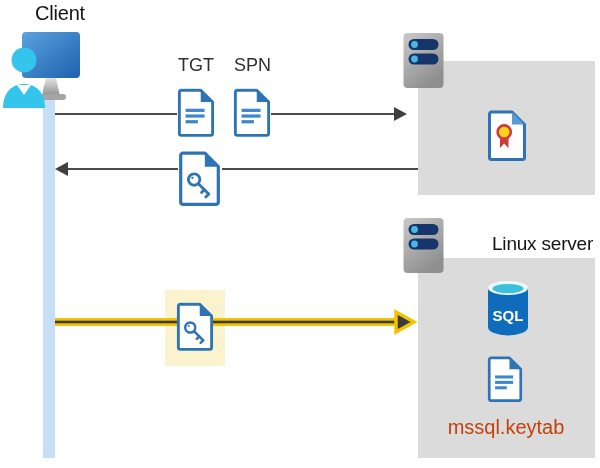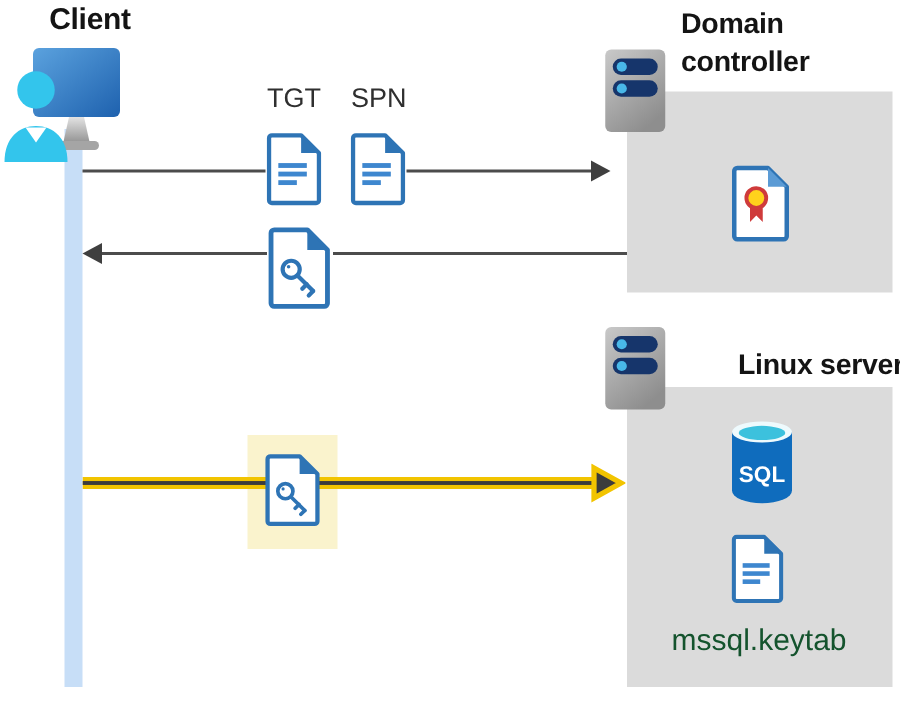--- a/index.html
+++ b/index.html
@@ -9,23 +9,23 @@
   }
   .abs{position:absolute;}
   .panel{position:absolute;background:#dbdbdb;}
   .hline{position:absolute;height:2px;background:#4c4c4c;}
   .head-right{position:absolute;width:0;height:0;
     border-top:7px solid transparent;border-bottom:7px solid transparent;
     border-left:13px solid #3f3f3f;}
   .head-left{position:absolute;width:0;height:0;
     border-top:7px solid transparent;border-bottom:7px solid transparent;
     border-right:13px solid #3f3f3f;}
-  .heading{position:absolute;font-weight:700;font-size:19px;color:#141414;letter-spacing:-0.2px;}
+  .heading{position:absolute;font-weight:400;font-size:19px;color:#141414;letter-spacing:-0.2px;}
   .small-label{position:absolute;font-size:18px;color:#2f2f2f;text-align:center;}
-  .file-label{position:absolute;font-size:20px;color:#14532d;text-align:center;}
+  .file-label{position:absolute;font-size:20px;color:#c2410c;text-align:center;}
   .lifeline{position:absolute;background:#c7def7;}
   .highlight{position:absolute;background:#faf3cd;}
   svg{display:block;}
 </style>
 </head>
 <body>
 
 <svg width="0" height="0" style="position:absolute" aria-hidden="true">
   <defs>
     <linearGradient id="grad-monitor" x1="0" y1="0" x2="1" y2="1">
@@ -142,21 +142,20 @@
     <ellipse cx="22" cy="8.6" rx="15.5" ry="4.7" fill="#3cc1dd"></ellipse>
     <text x="22" y="41" text-anchor="middle" font-size="15" font-weight="bold" fill="#ffffff" font-family="Liberation Sans, DejaVu Sans, sans-serif">SQL</text>
   </svg>
 
   <svg class="abs" style="left:487px;top:356px;" width="36" height="47" viewBox="0 0 40 52">
       <use href="#icon-doc-text"></use>
     </svg>
 
   <div class="heading" style="left:14px;top:2px;width:92px;text-align:center;font-size:20px;">Client</div>
 
-  <div class="heading" style="left:454px;top:4px;width:120px;line-height:25px;">Domain controller</div>
 
   <div class="heading" style="left:454px;top:233px;width:140px;margin-left:38px;">Linux server</div>
 
   <div class="small-label" style="left:177px;top:55px;width:38px;">TGT</div>
   <div class="small-label" style="left:233px;top:55px;width:38px;text-align:right;">SPN</div>
 
   <div class="file-label" style="left:426px;top:416px;width:160px;">mssql.keytab</div>
 
 </div>
 

